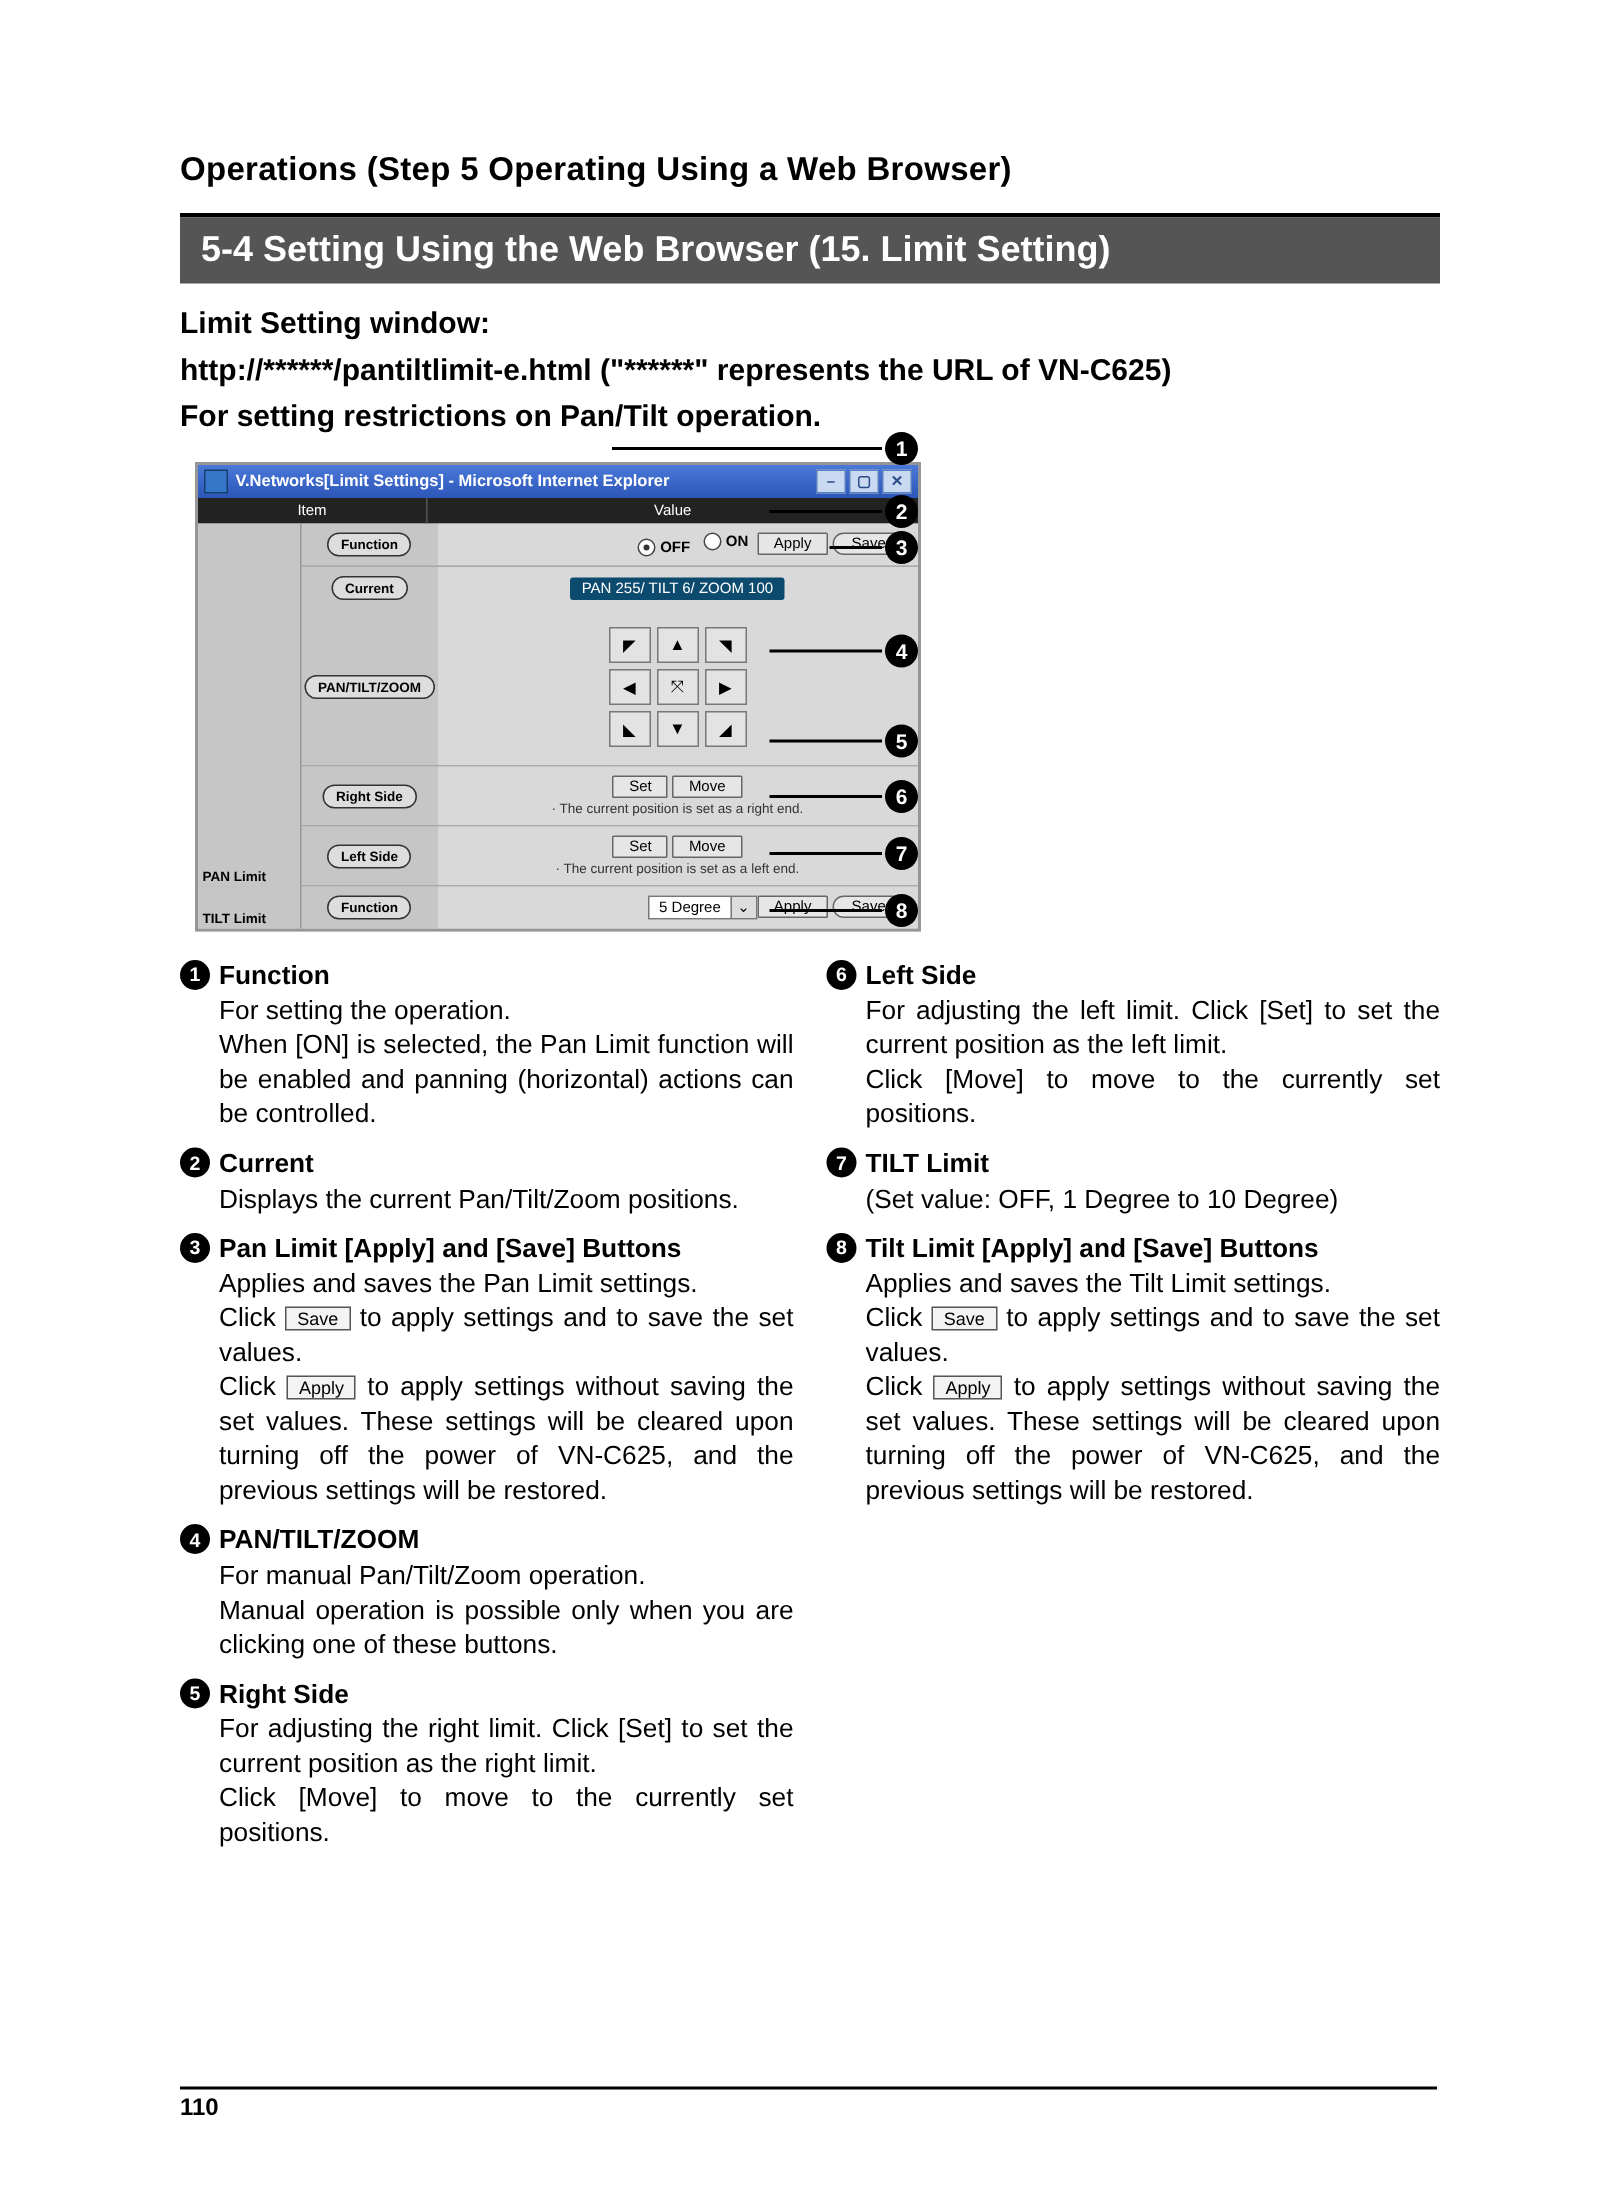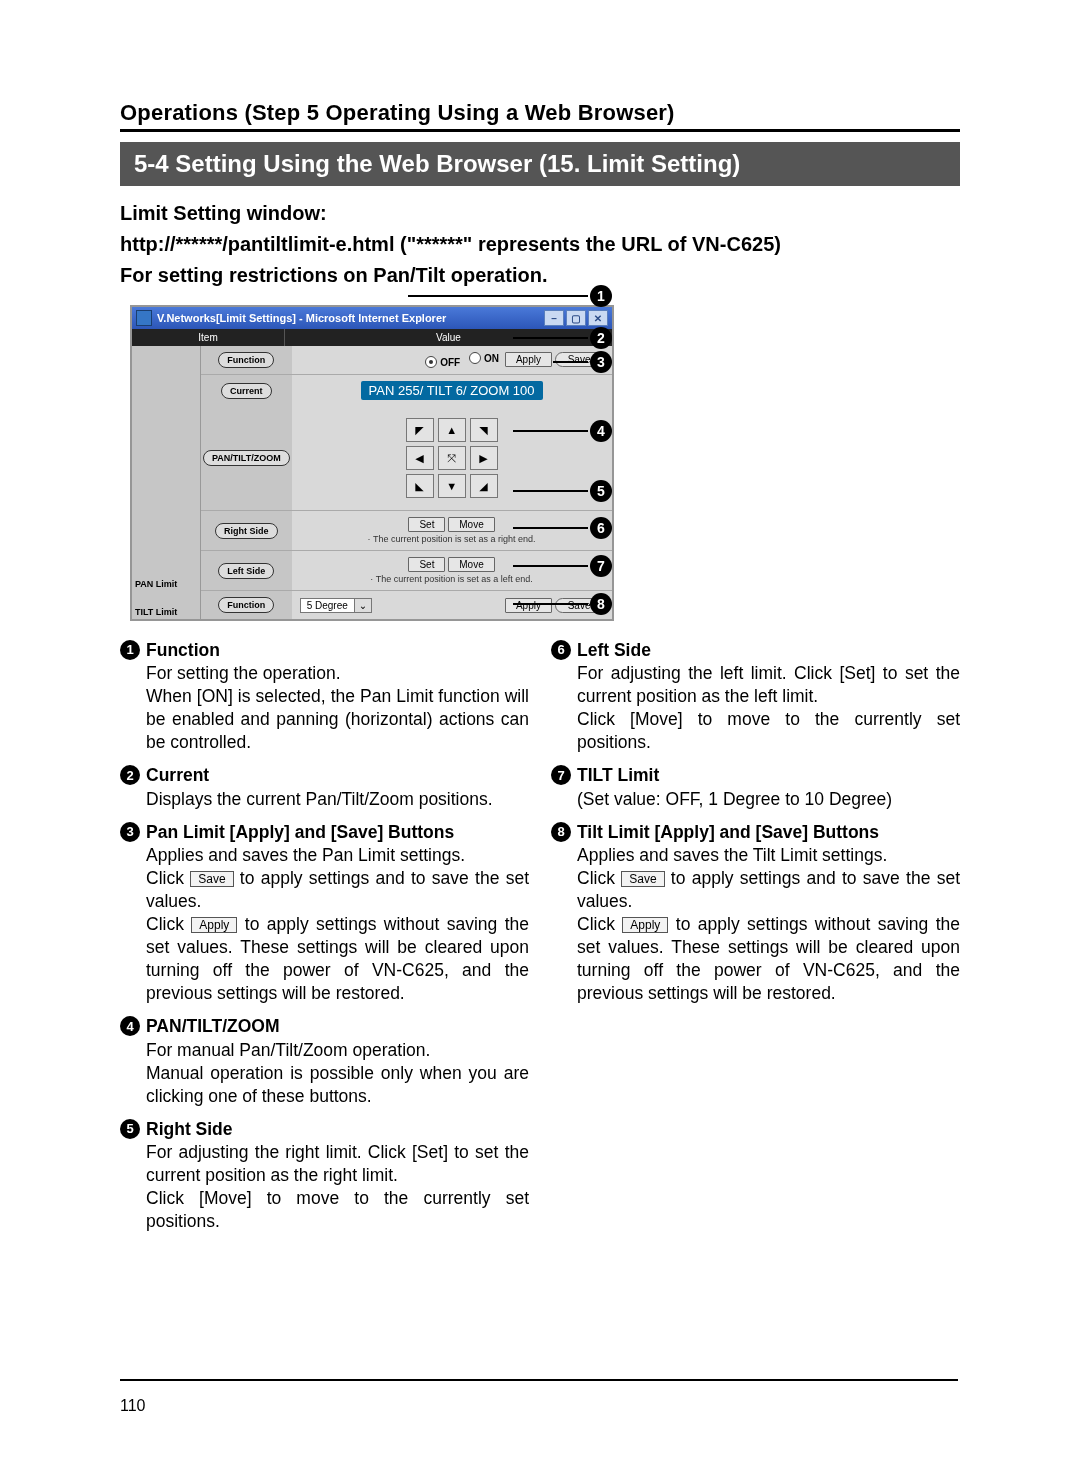--- a/index.html
+++ b/index.html
@@ -11,22 +11,21 @@
   }
   .page {
     width: 1080px;
     height: 1465px;
     position: relative;
     box-sizing: border-box;
     padding: 100px 120px 60px 120px;
   }
   .breadcrumb-wrap {
     border-bottom: 3px solid #000;
-    padding-bottom: 3px;
-    margin-bottom: 10px;
+    padding-bottom: 16px;
   }
   .breadcrumb {
     font-weight: bold;
     font-size: 22px;
     letter-spacing: 0.2px;
   }
   .section-banner {
     background: #555;
     color: #fff;
     font-weight: bold;
@@ -174,23 +173,23 @@
     padding: 1px 10px;
     font-size: 10px;
     border-radius: 1px;
   }
   .shot-btn.round {
     border-radius: 10px;
     padding: 1px 12px;
   }
   .dark-pill {
     display: inline-block;
-    background: #0369a1;
+    background: #0c4a6e;
     color: #fff;
-    font-size: 13px;
+    font-size: 10px;
     padding: 2px 8px;
     border-radius: 2px;
   }
   .ptz-grid {
     display: grid;
     grid-template-columns: repeat(3, 28px);
     grid-template-rows: repeat(3, 24px);
     gap: 4px;
     justify-content: center;
     margin: 6px auto;
@@ -297,22 +296,22 @@
     vertical-align: 1px;
     background: #f3f3f3;
     line-height: 1.2;
   }
   .footer {
     position: absolute;
     left: 120px;
     bottom: 50px;
     width: 838px;
     border-top: 2px solid #000;
-    padding-top: 16px;
-    font-weight: normal;
+    padding-top: 4px;
+    font-weight: bold;
     font-size: 16px;
   }
 </style>
 </head>
 <body>
 
 <div class="page">
 
   <div class="breadcrumb-wrap">
     <div class="breadcrumb">Operations (Step 5 Operating Using a Web Browser)</div>
@@ -416,21 +415,21 @@
             </td>
           </tr>
           <tr class="sep">
                 <td></td>
                 <td></td>
               </tr>
 
           <tr>
             <td class="col-sect">TILT Limit</td>
             <td class="col-label"><span class="pill">Function</span></td>
-            <td class="col-value" style="text-align:left">
+            <td class="col-value" style="text-align:right">
               <span class="sel">
                 <span class="sel-txt">5 Degree</span>
                 <span class="sel-arw">⌄</span>
               </span>
               <span style="float:right">
                 <span class="shot-btn">Apply</span>
                 <span class="shot-btn round">Save</span>
               </span>
             </td>
           </tr>

